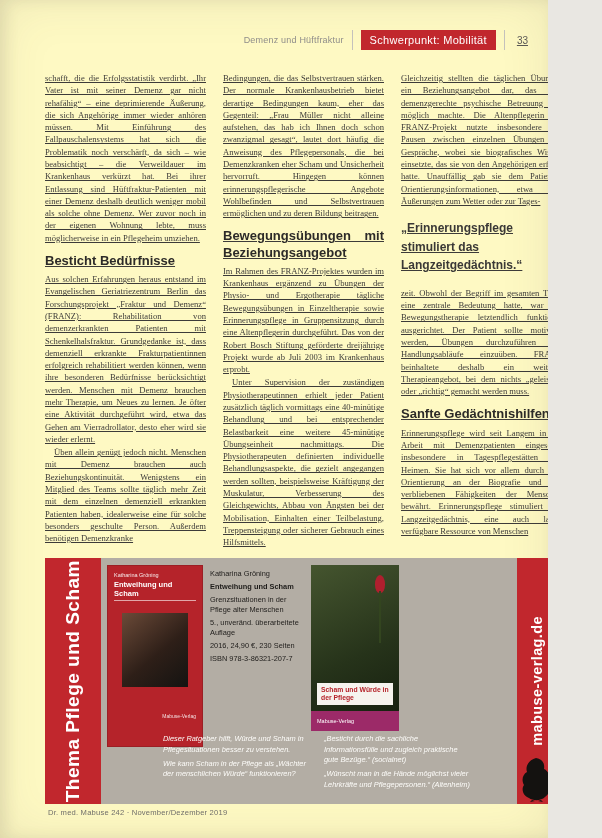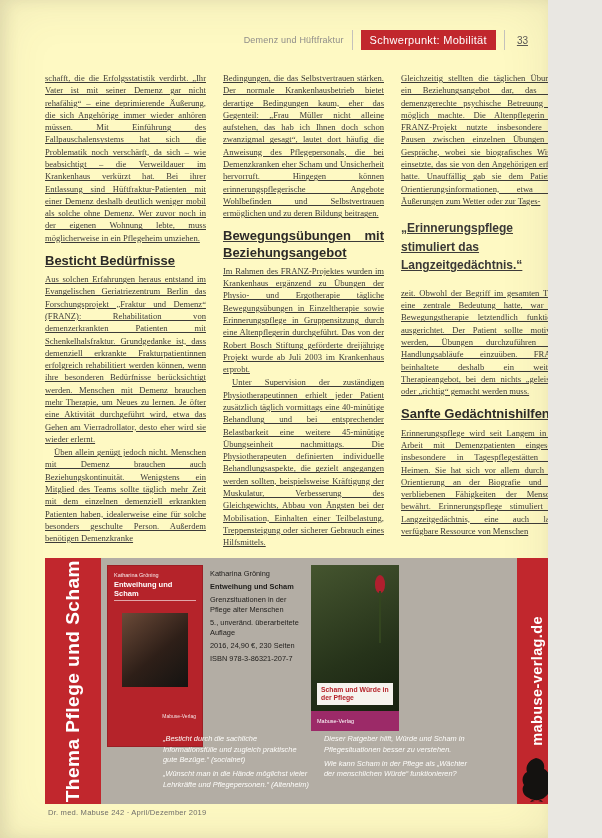--- a/index.html
+++ b/index.html
@@ -130,34 +130,34 @@
           <div class="tulip"></div>
           <div class="tulip-stem"></div>
           <div class="cover2-label">Scham und Würde in der Pflege</div>
           <div class="cover2-strip">Mabuse-Verlag</div>
         </div>
 
       </div>
 
       <div class="quotes-row">
         <div class="ad-quote">
+          <p>Dieser Ratgeber hilft, Würde und Scham in Pflegesituationen besser zu verstehen.</p>
+          <p>Wie kann Scham in der Pflege als „Wächter der menschlichen Würde“ funktionieren?</p>
+        </div>
+        <div class="ad-quote">
           <p>„Besticht durch die sachliche Informationsfülle und zugleich praktische gute Bezüge.“ (socialnet)</p>
           <p>„Wünscht man in die Hände möglichst vieler Lehrkräfte und Pflegepersonen.“ (Altenheim)</p>
-        </div>
-        <div class="ad-quote">
-          <p>Dieser Ratgeber hilft, Würde und Scham in Pflegesituationen besser zu verstehen.</p>
-          <p>Wie kann Scham in der Pflege als „Wächter der menschlichen Würde“ funktionieren?</p>
         </div>
       </div>
     </div>
 
     <div class="ad-band ad-band-right">
       <span class="vtext vtext-right">mabuse-verlag.de</span>
     </div>
 
     <svg class="mabuse-logo" viewBox="0 0 34 46">
       <path d="M17 2 C10 4 6 10 8 16 C4 18 2 24 5 29 C2 33 4 40 10 42 C14 45 22 45 26 41 C31 38 32 31 29 27 C32 22 30 15 25 13 C26 7 23 3 17 2 Z M13 44 L11 46 L16 45 Z M22 44 L24 46 L19 45 Z" fill="#141210"></path>
     </svg>
   </div>
 
-  <div class="footer">Dr. med. Mabuse 242 · April/Dezember 2019</div>
+  <div class="footer">Dr. med. Mabuse 242 · November/Dezember 2019</div>
 
 </div>
 
 </body></html>

